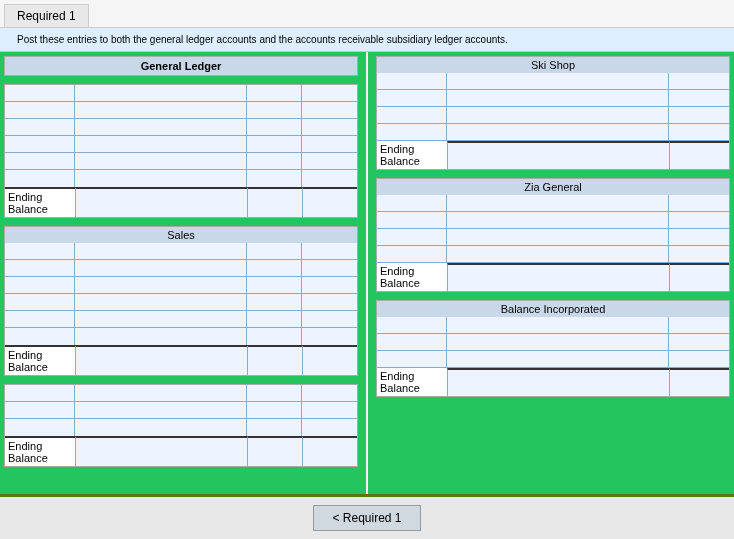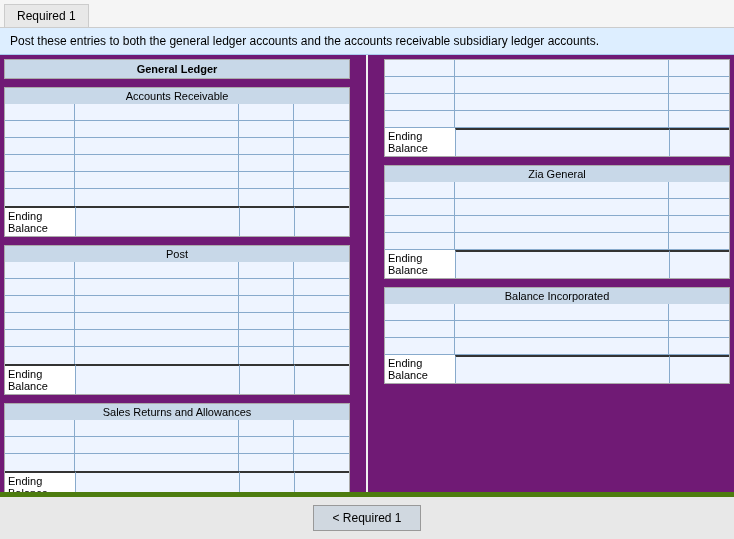--- a/index.html
+++ b/index.html
@@ -1,39 +1,39 @@
 <!DOCTYPE html>
 <html><head>
   <meta charset="utf-8">
   <style>
     * { box-sizing: border-box; margin: 0; padding: 0; font-family: Arial, sans-serif; font-size: 12px; }
     body { background: #f0f0f0; width: 734px; height: 539px; overflow: hidden; }
     
-    .main-container { width: 734px; height: 539px; background: #701a75; display: flex; flex-direction: column; }
+    .main-container { width: 734px; height: 539px; background: #22c55e; display: flex; flex-direction: column; }
     
     
     .tabs { display: flex; border-bottom: 1px solid #ccc; padding: 4px 4px 0 4px; background: #f5f5f5; }
     .tab { padding: 4px 12px; border: 1px solid #ccc; border-bottom: none; background: white; cursor: pointer; margin-right: 2px; font-size: 12px; }
     .tab.active { background: white; border-bottom: 1px solid white; position: relative; z-index: 1; }
     .tab:not(.active) { background: #e8e8e8; }
     
     
-    .info-bar { background: #ddeeff; padding: 6px 10px; font-size: 12px; border-bottom: 1px solid #aaccee; }
-    
-    
-    .content { display: flex; gap: 12px; flex: 1; overflow: hidden; }
+    .info-bar { background: #ddeeff; padding: 6px 17px; font-size: 10px; border-bottom: 1px solid #aaccee; }
+    
+    
+    .content { display: flex; gap: 4px; flex: 1; overflow: hidden; }
     
     
     .panel { flex: 1; display: flex; flex-direction: column; padding: 4px; gap: 4px; overflow: hidden; }
     .panel-divider { width: 2px; background: #f0f0f0; }
     .ledger-header { background: #c8d8e8; text-align: center; padding: 3px; font-weight: bold; font-size: 11px; }
     .ledger-subheader { background: #c8d8e8; text-align: center; padding: 2px; font-size: 11px; }
     
     
-    .footer { display: flex; justify-content: center; align-items: center; padding: 8px; gap: 4px; background: #e8e8e8; border-top: 5px solid #4d7c0f; flex-direction: column; }
+    .footer { display: flex; justify-content: center; align-items: center; padding: 8px; gap: 4px; background: #e8e8e8; border-top: 3px solid #4d7c0f; flex-direction: column; }
     .nav-btn { padding: 5px 18px; border: 1px solid #999; background: #d0d8e0; cursor: pointer; font-size: 12px; }
     .nav-btn.active { background: #5580aa; color: white; }
     
     
     .ledger-grid { display: flex; flex-direction: column; }
     .lg-row { display: flex; min-height: 17px; border-bottom: 1px solid #88aacc; }
     .lg-row:last-child { border-bottom: none; }
     .lg-c1 { width: 70px; border-right: 1px solid #88aacc; background: #eef4ff; padding: 1px 2px; }
     .lg-c2 { flex: 1; border-right: 1px solid #88aacc; background: #eef4ff; padding: 1px 2px; }
     .lg-c3 { width: 55px; border-right: 1px solid #88aacc; background: #eef4ff; padding: 1px 2px; }
@@ -70,21 +70,20 @@
   <div class="info-bar">Post these entries to both the general ledger accounts and the accounts receivable subsidiary ledger accounts.</div>
 
   <div class="content">
 
     <div class="panel">
       <div class="section-wrap">
         <div class="ledger-header">General Ledger</div>
       </div>
 
       <div class="section-wrap">
-        <div class="ledger-subheader">Accounts Receivable</div>
         <div class="ledger-grid">
           <div class="lg-row">
               <div class="lg-c1"></div>
               <div class="lg-c2"></div>
               <div class="lg-c3"></div>
               <div class="lg-c4"></div>
             </div>
           <div class="lg-row">
               <div class="lg-c1"></div>
               <div class="lg-c2"></div>
@@ -118,21 +117,21 @@
         </div>
         <div class="ending-row-full">
           <div class="ending-lbl">Ending Balance</div>
           <div class="ending-v"></div>
           <div class="ending-v2"></div>
           <div class="ending-v3"></div>
         </div>
       </div>
 
       <div class="section-wrap">
-        <div class="ledger-subheader">Post</div>
+        <div class="ledger-subheader">Sales</div>
         <div class="ledger-grid">
           <div class="lg-row">
               <div class="lg-c1"></div>
               <div class="lg-c2"></div>
               <div class="lg-c3"></div>
               <div class="lg-c4"></div>
             </div>
           <div class="lg-row">
               <div class="lg-c1"></div>
               <div class="lg-c2"></div>
@@ -166,21 +165,20 @@
         </div>
         <div class="ending-row-full">
           <div class="ending-lbl">Ending Balance</div>
           <div class="ending-v"></div>
           <div class="ending-v2"></div>
           <div class="ending-v3"></div>
         </div>
       </div>
 
       <div class="section-wrap">
-        <div class="ledger-subheader">Sales Returns and Allowances</div>
         <div class="ledger-grid">
           <div class="lg-row">
               <div class="lg-c1"></div>
               <div class="lg-c2"></div>
               <div class="lg-c3"></div>
               <div class="lg-c4"></div>
             </div>
           <div class="lg-row">
               <div class="lg-c1"></div>
               <div class="lg-c2"></div>
@@ -201,20 +199,21 @@
           <div class="ending-v3"></div>
         </div>
       </div>
     </div>
 
     <div class="panel-divider"></div>
 
     <div class="panel">
 
       <div class="section-wrap">
+        <div class="ledger-subheader">Ski Shop</div>
         <div class="ledger-grid">
           <div class="sl-row">
               <div class="sl-c1"></div>
               <div class="sl-c2"></div>
               <div class="sl-c3"></div>
             </div>
           <div class="sl-row">
               <div class="sl-c1"></div>
               <div class="sl-c2"></div>
               <div class="sl-c3"></div>

